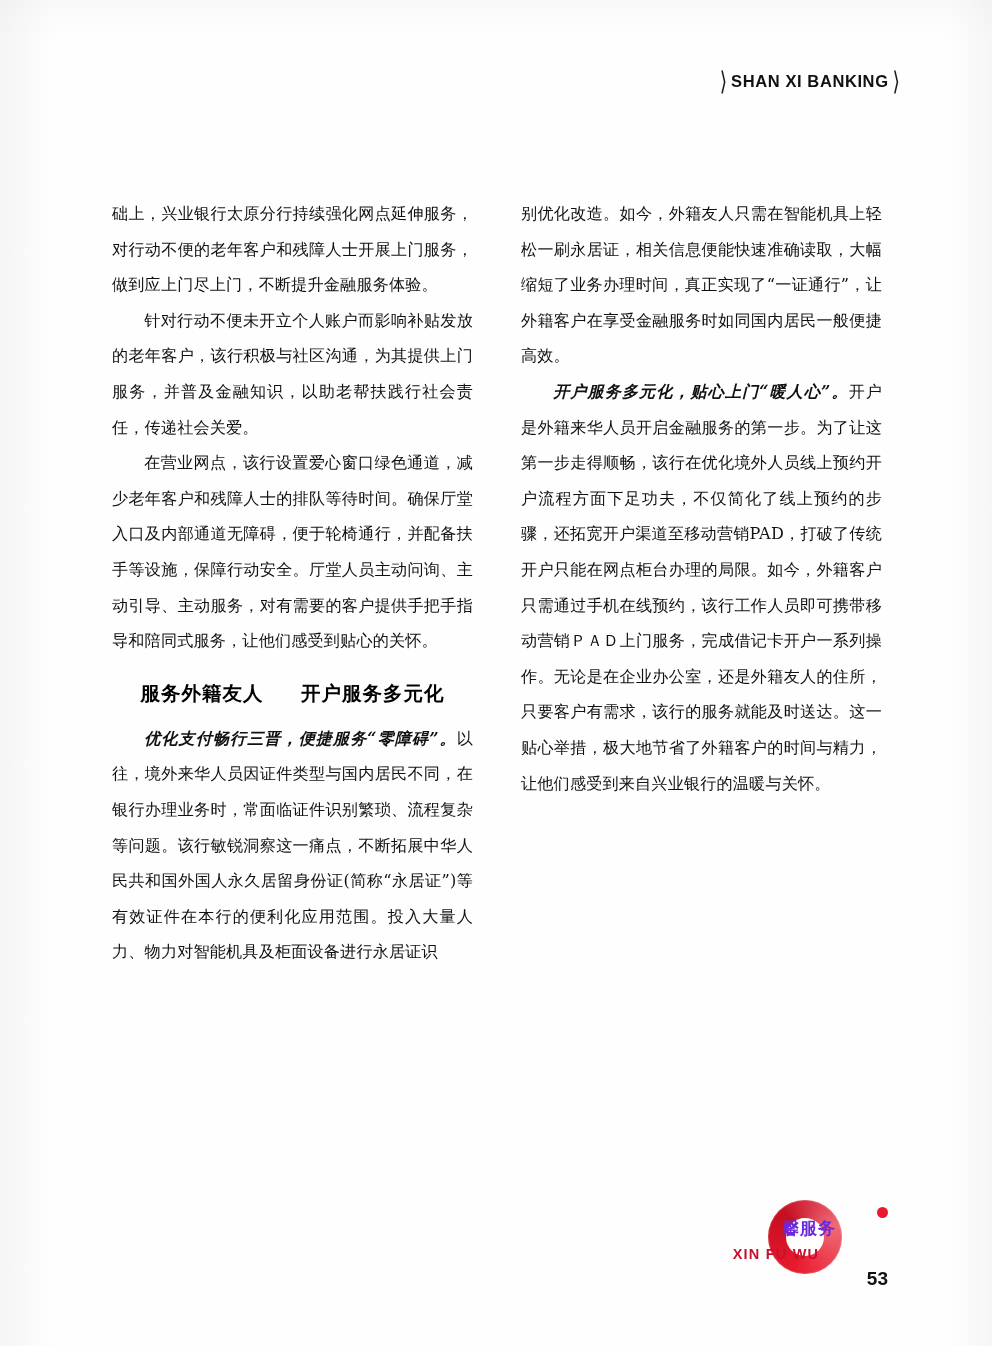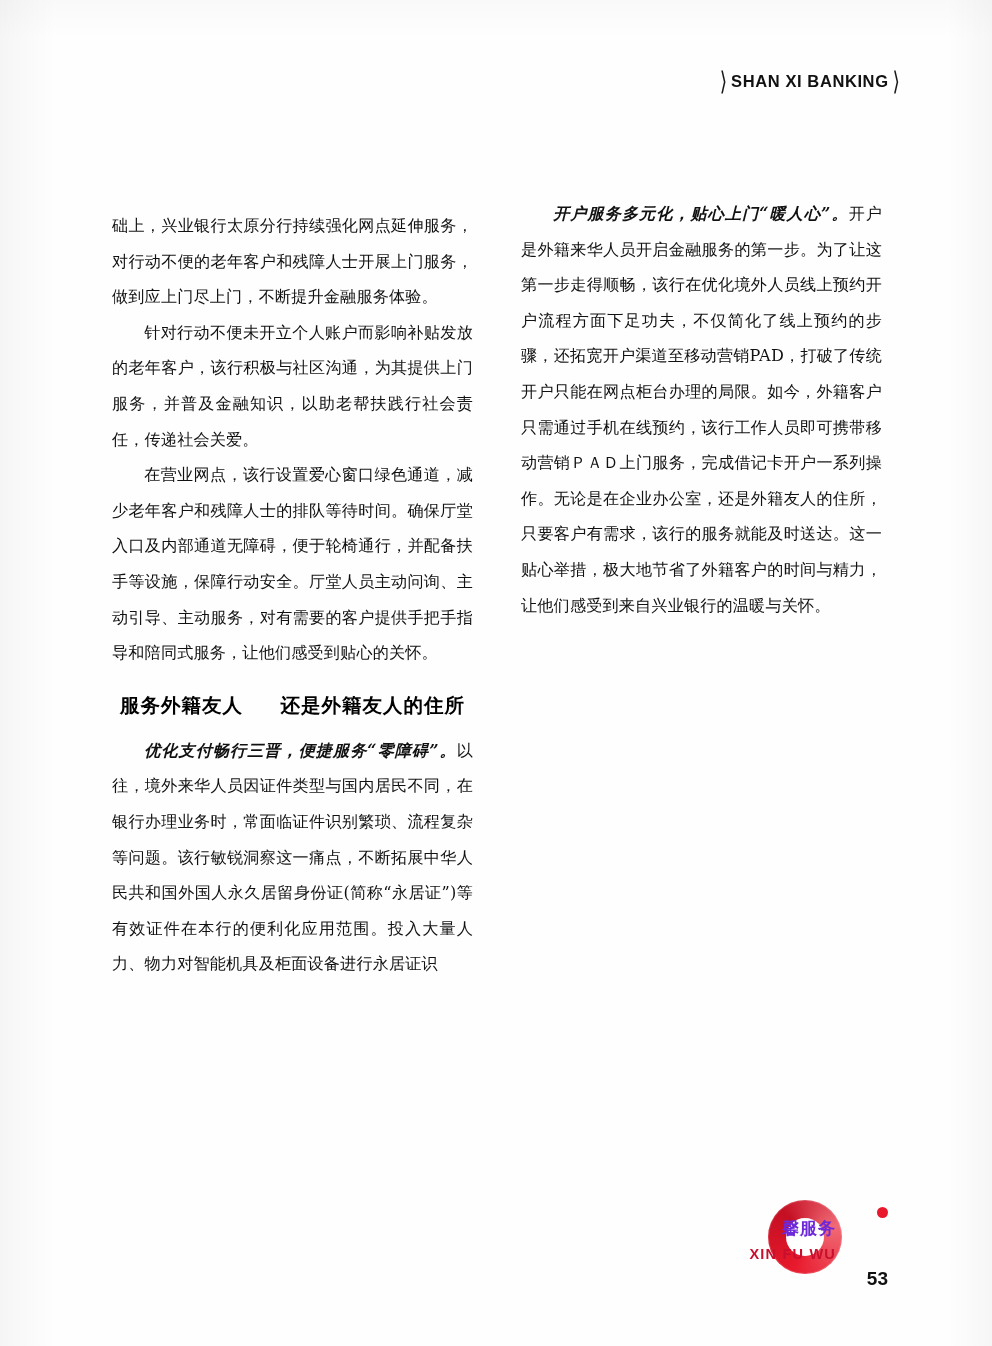--- a/index.html
+++ b/index.html
@@ -75,21 +75,20 @@
     line-height: 35.6px;
     color: #111;
     text-align: justify;
     text-justify: inter-character;
     text-indent: 2em;
     letter-spacing: 0.2px;
     font-family: "DejaVu Serif", serif;
   }
   p.para.noindent {
     text-indent: 0;
-    margin-top: 12px;
   }
   .lead {
     font-weight: bold;
     font-style: italic;
     font-family: "DejaVu Serif", serif;
     letter-spacing: 0.3px;
   }
   h2.section {
     font-size: 19.5px;
     line-height: 34px;
@@ -155,21 +154,21 @@
     font-weight: bold;
     color: #6d28d9;
     letter-spacing: 1px;
     font-family: "DejaVu Serif", serif;
   }
   .logo-en {
     position: absolute;
     left: 0;
     bottom: 30px;
     width: 120px;
-    text-align: right;
+    text-align: center;
     font-size: 14.5px;
     font-weight: bold;
     color: #c8102e;
     letter-spacing: 1.2px;
     font-family: "Liberation Sans", sans-serif;
     margin-top: 32px;
   }
   .page-no {
     position: absolute;
     right: 18px;
@@ -194,29 +193,30 @@
   <div class="cols">
 
     <div class="col">
       <p class="para noindent">础上，兴业银行太原分行持续强化网点延伸服务，对行动不便的老年客户和残障人士开展上门服务，做到应上门尽上门，不断提升金融服务体验。</p>
       <p class="para">针对行动不便未开立个人账户而影响补贴发放的老年客户，该行积极与社区沟通，为其提供上门服务，并普及金融知识，以助老帮扶践行社会责任，传递社会关爱。</p>
       <p class="para">在营业网点，该行设置爱心窗口绿色通道，减少老年客户和残障人士的排队等待时间。确保厅堂入口及内部通道无障碍，便于轮椅通行，并配备扶手等设施，保障行动安全。厅堂人员主动问询、主动引导、主动服务，对有需要的客户提供手把手指导和陪同式服务，让他们感受到贴心的关怀。</p>
 
       <h2 class="section">
         <span>服务外籍友人</span>
         <span class="gap"></span>
-        <span>还是外籍友人的住所</span>
+        <span>开户服务多元化</span>
       </h2>
 
       <p class="para">
         <span class="lead">优化支付畅行三晋，便捷服务“零障碍”。</span><span>以往，境外来华人员因证件类型与国内居民不同，在银行办理业务时，常面临证件识别繁琐、流程复杂等问题。该行敏锐洞察这一痛点，不断拓展中华人民共和国外国人永久居留身份证(简称“永居证”)等有效证件在本行的便利化应用范围。投入大量人力、物力对智能机具及柜面设备进行永居证识</span>
       </p>
     </div>
 
     <div class="col">
+      <p class="para noindent">别优化改造。如今，外籍友人只需在智能机具上轻松一刷永居证，相关信息便能快速准确读取，大幅缩短了业务办理时间，真正实现了“一证通行”，让外籍客户在享受金融服务时如同国内居民一般便捷高效。</p>
       <p class="para">
         <span class="lead">开户服务多元化，贴心上门“暖人心”。</span><span>开户是外籍来华人员开启金融服务的第一步。为了让这第一步走得顺畅，该行在优化境外人员线上预约开户流程方面下足功夫，不仅简化了线上预约的步骤，还拓宽开户渠道至移动营销PAD，打破了传统开户只能在网点柜台办理的局限。如今，外籍客户只需通过手机在线预约，该行工作人员即可携带移动营销ＰＡＤ上门服务，完成借记卡开户一系列操作。无论是在企业办公室，还是外籍友人的住所，只要客户有需求，该行的服务就能及时送达。这一贴心举措，极大地节省了外籍客户的时间与精力，让他们感受到来自兴业银行的温暖与关怀。</span>
       </p>
     </div>
 
   </div>
 
   <div class="footer">
     <div class="ring"></div>
     <div class="dot"></div>

